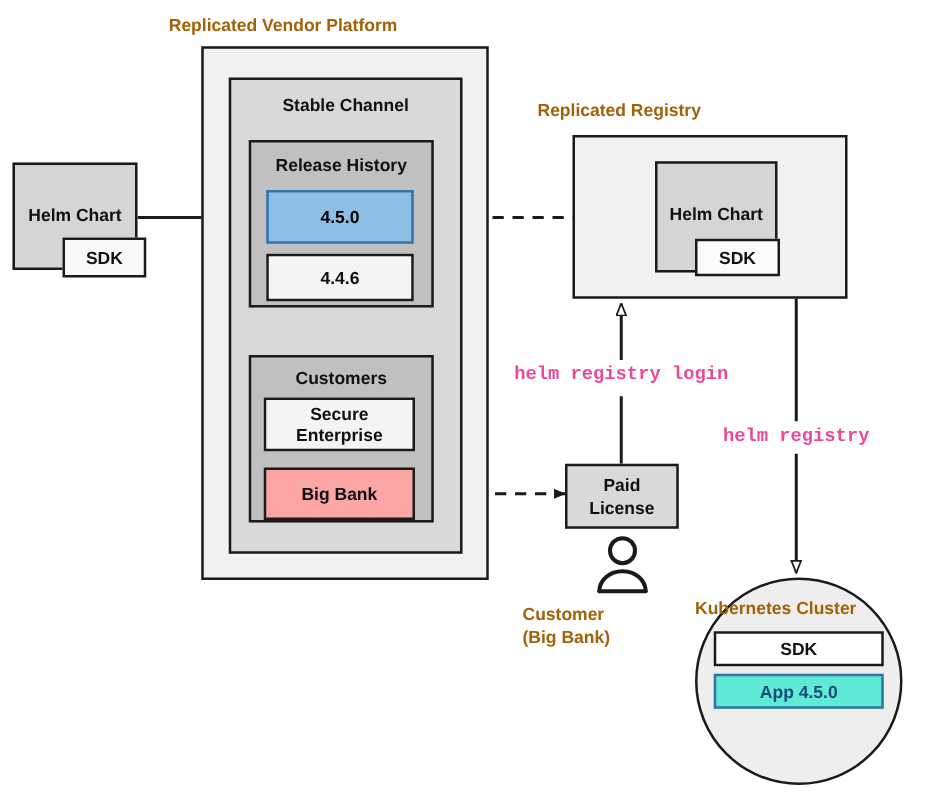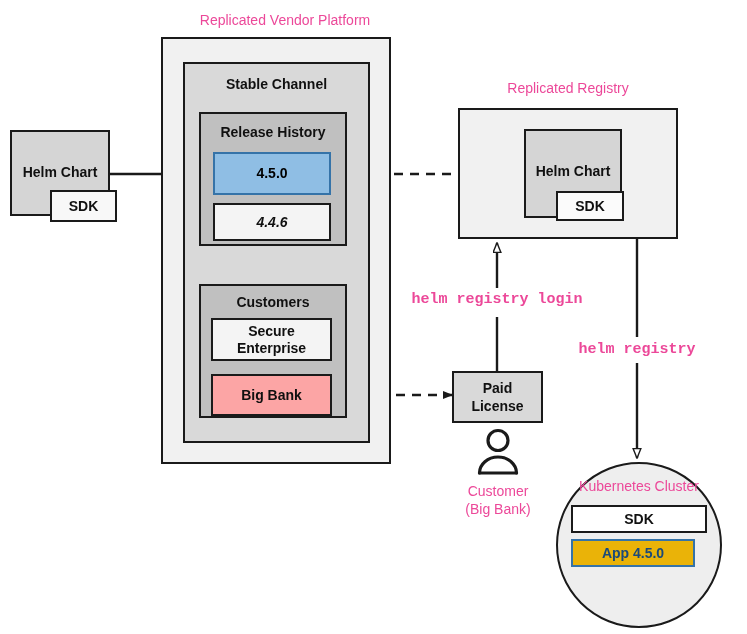--- a/index.html
+++ b/index.html
@@ -27,23 +27,23 @@
     display: flex;
     align-items: center;
     justify-content: center;
     text-align: center;
     font-weight: bold;
     color: #101010;
     line-height: 1.2;
   }
   .plain-text {
     position: absolute;
-    text-align: center;
-    font-weight: normal;
-    color: #ec4899;
+    text-align: left;
+    font-weight: bold;
+    color: #a16207;
     line-height: 1.25;
   }
   .mono {
     position: absolute;
     text-align: center;
     font-family: "Liberation Mono", "DejaVu Sans Mono", monospace;
     font-weight: bold;
     color: #ec4899;
     white-space: nowrap;
   }
@@ -117,21 +117,21 @@
   <div class="node" style="left:183px; top:62px; width:187px; height:381px; background:#d9d9d9;">
     <span style="position:absolute; left:0; right:0; top:12px; font-size:14px;">Stable Channel</span>
   </div>
 
   <div class="node" style="left:199px; top:112px; width:148px; height:134px; background:#c0c0c0;">
     <span style="position:absolute; left:0; right:0; top:10px; font-size:14px;">Release History</span>
   </div>
   <div class="node" style="left:213px; top:152px; width:118px; height:43px; background:#8fbee4; border-color:#3573a8; color:#000000; font-size:14px;">
     <span>4.5.0</span>
   </div>
-  <div class="node" style="left:213px; top:203px; width:118px; height:38px; background:#f4f4f4; font-size:14px;font-style:italic;">
+  <div class="node" style="left:213px; top:203px; width:118px; height:38px; background:#f4f4f4; font-size:14px;">
     <span>4.4.6</span>
   </div>
 
   <div class="node" style="left:199px; top:284px; width:148px; height:134px; background:#c0c0c0;">
     <span style="position:absolute; left:0; right:0; top:8px; font-size:14px;">Customers</span>
   </div>
   <div class="node" style="left:211px; top:318px; width:121px; height:43px; background:#f4f4f4; font-size:14px;">
     <span style="white-space:pre-line;">Secure
 Enterprise</span>
   </div>
@@ -164,17 +164,17 @@
       <line x1="7.5" y1="45" x2="44.5" y2="45" stroke="#1a1a1a" stroke-width="3.2" stroke-linecap="round"></line>
     </svg>
   </div>
   <div class="plain-text" style="left:418px; top:483px; width:160px; font-size:14px;"><span>Customer</span><br><span>(Big Bank)</span></div>
 
   <div class="circle-node" style="left:556px; top:462px; width:166px; height:166px; background:#eeeeee;"></div>
   <div class="plain-text" style="left:556px; top:478px; width:166px; font-size:14px;">Kubernetes Cluster</div>
   <div class="node" style="left:571px; top:505px; width:136px; height:28px; background:#ffffff; font-size:14px;">
     <span>SDK</span>
   </div>
-  <div class="node" style="left:571px; top:539px; width:124px; height:28px; background:#eab308; border-color:#3573a8; color:#1a4a7a; font-size:14px;">
+  <div class="node" style="left:571px; top:539px; width:136px; height:28px; background:#5eead4; border-color:#3573a8; color:#1a4a7a; font-size:14px;">
     <span>App 4.5.0</span>
   </div>
 
 </div>
 
 </body></html>

